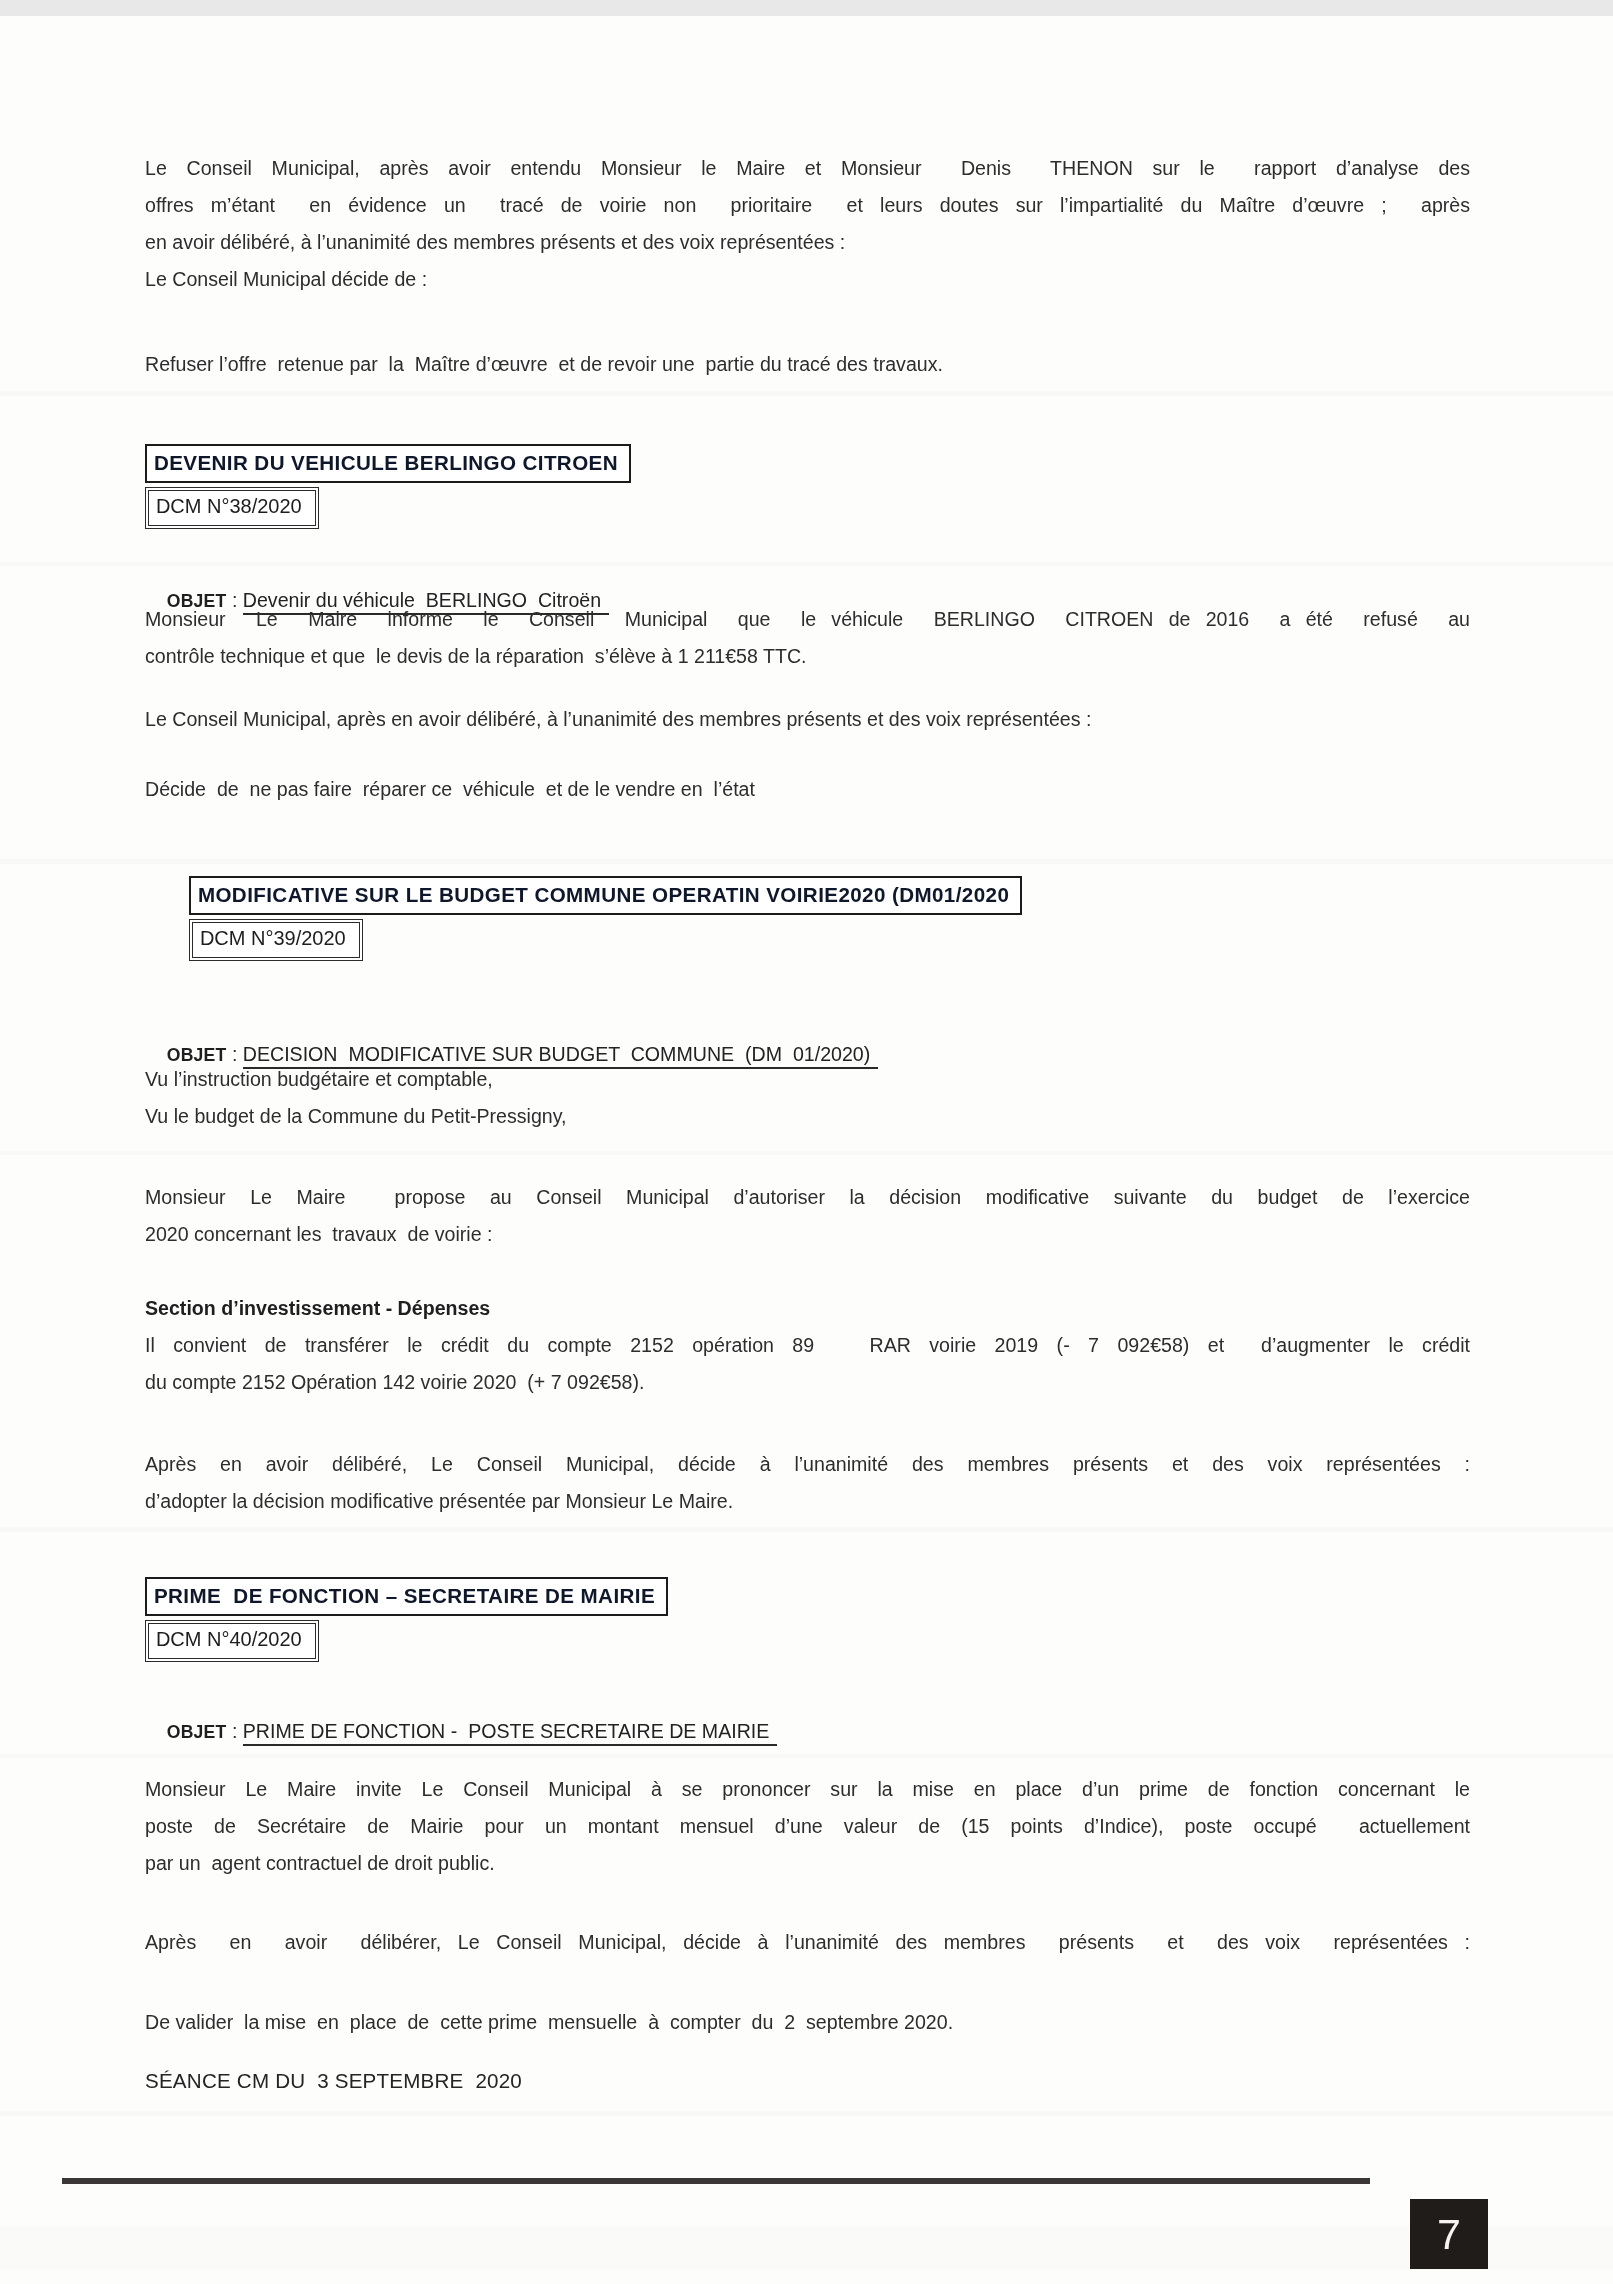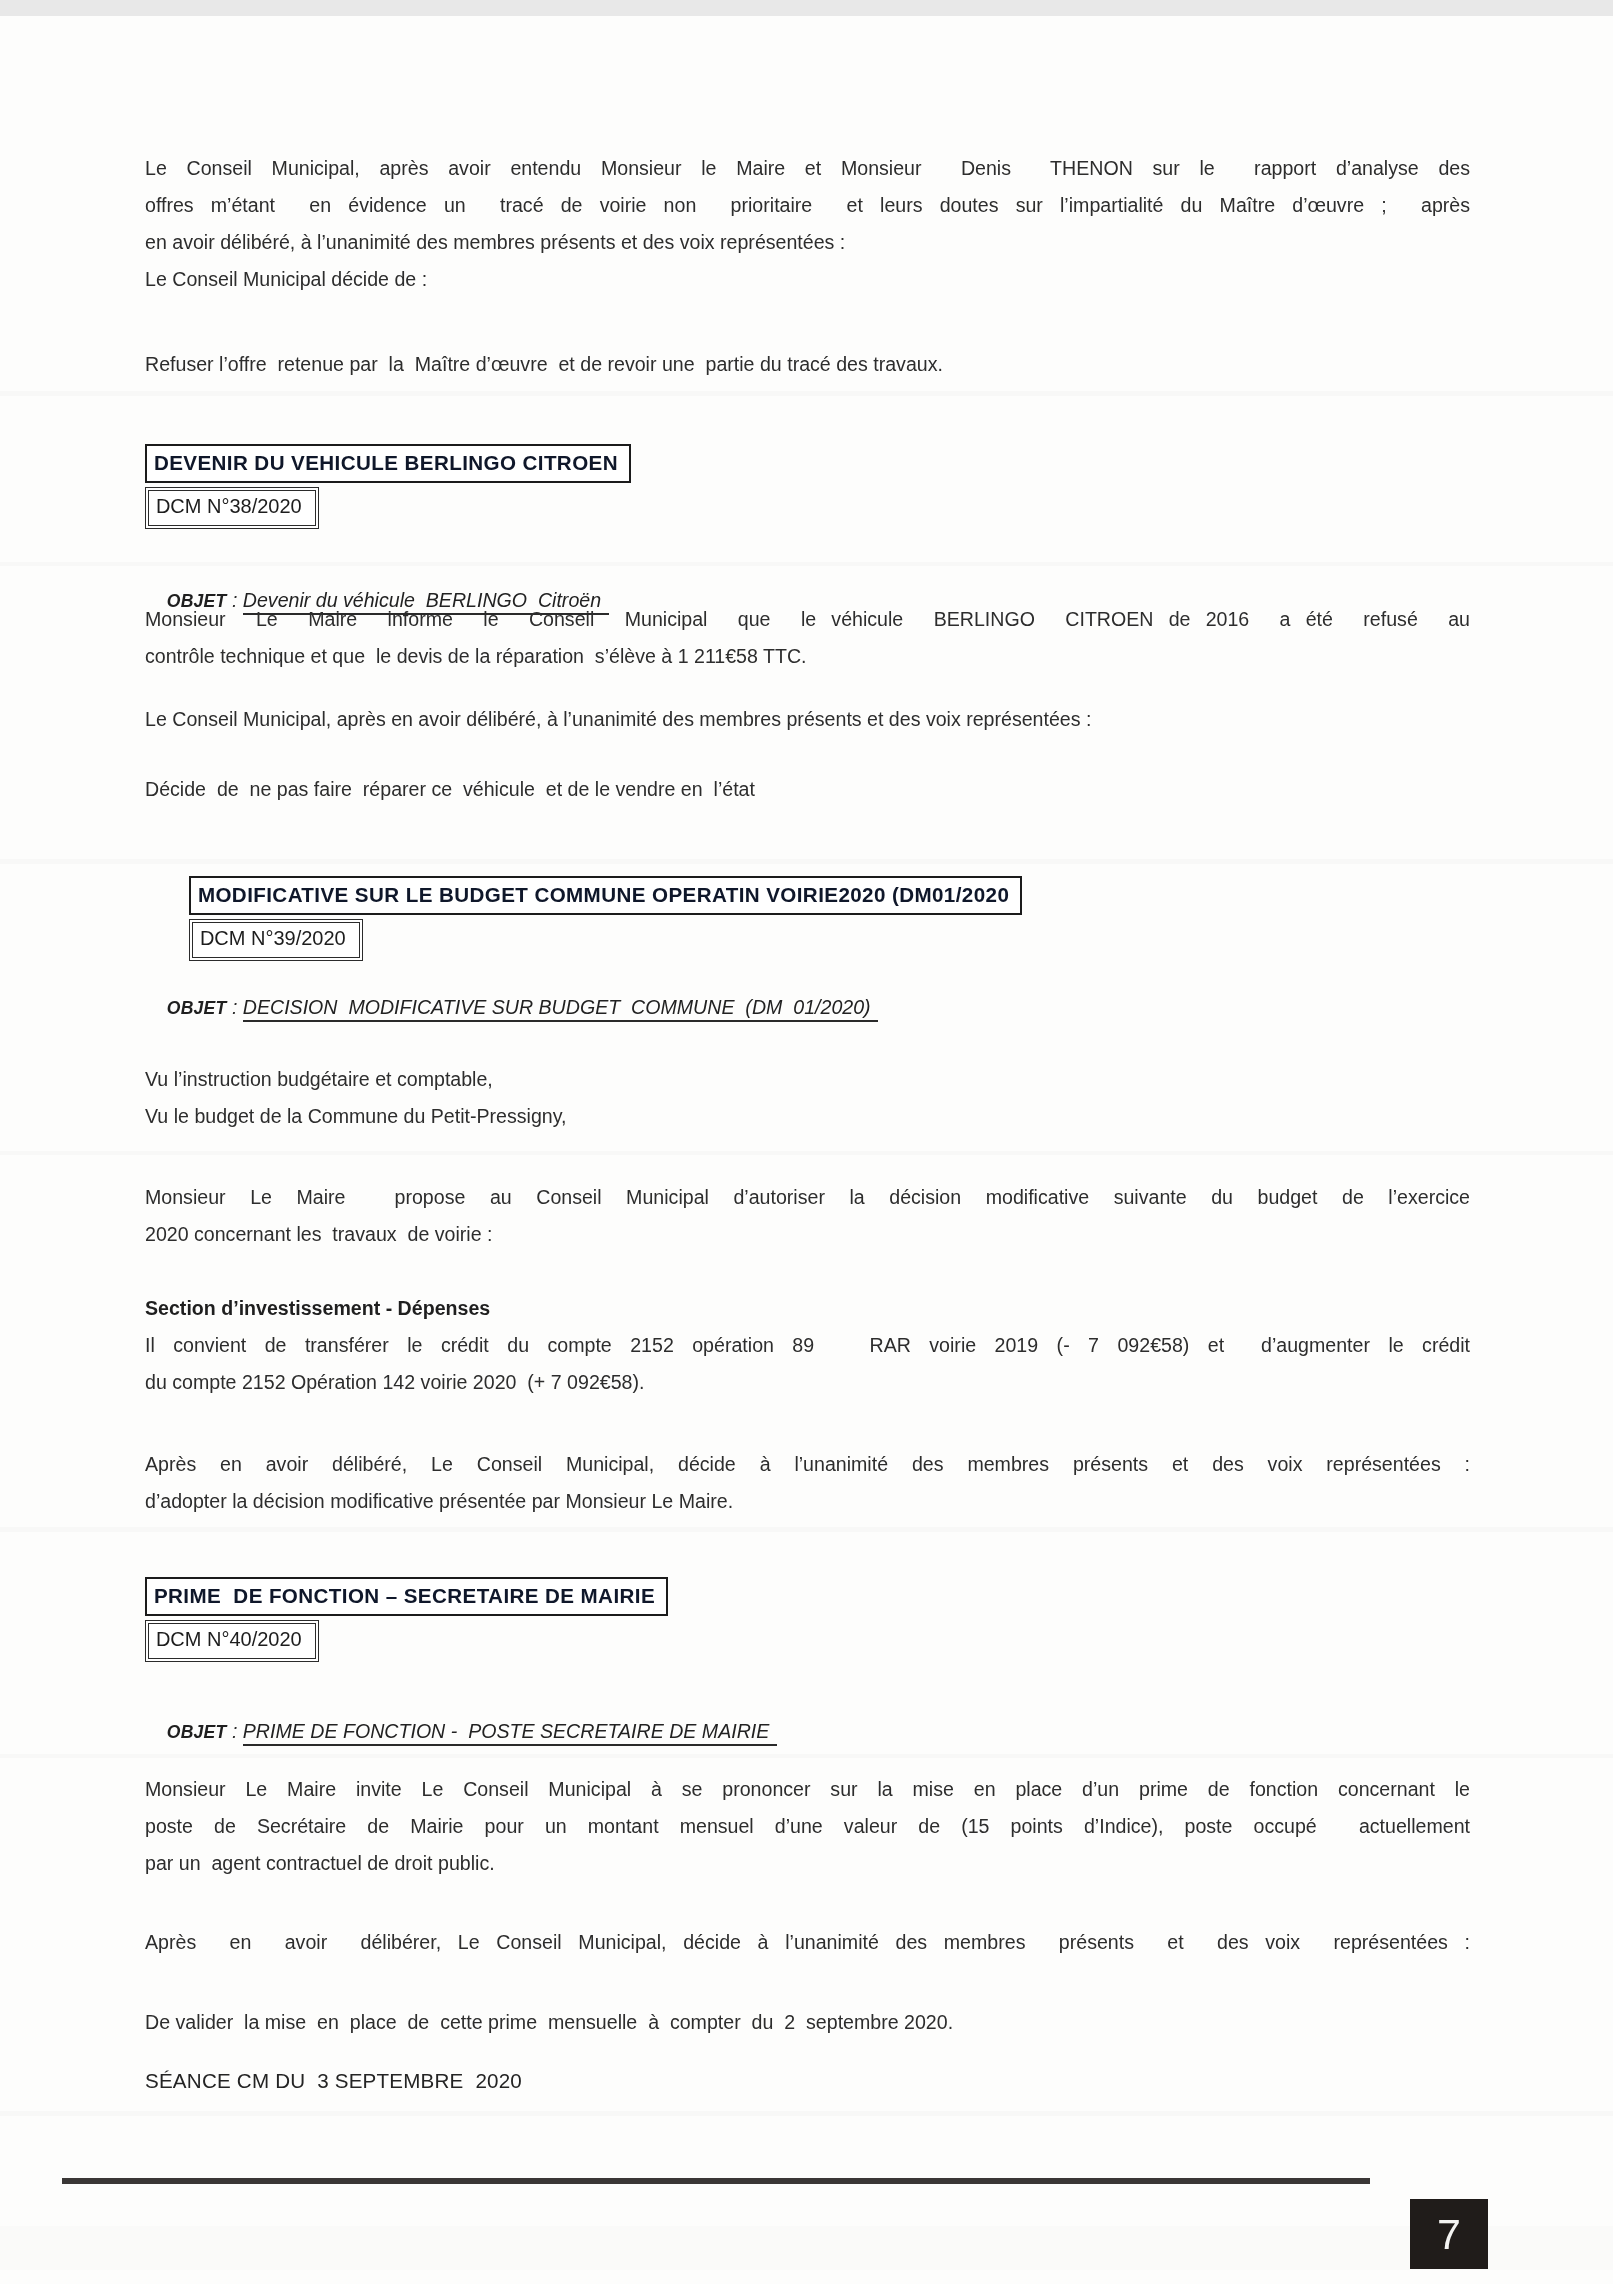--- a/index.html
+++ b/index.html
@@ -16,21 +16,21 @@
     display:inline-block;border:2px solid #1b1b1b;background:#fff;
     padding:4.9px 10.8px 5.9px 6.9px;font-weight:bold;font-size:20.6px;
     letter-spacing:0.4px;color:#0f172a;white-space:pre;
   }
   .dcm-outer{display:inline-block;border:1px solid #2b2b2b;padding:2px;background:#fff;margin-top:3.9px;}
   .dcm-inner{
     display:inline-block;border:1px solid #2b2b2b;background:#fff;
     padding:2px 13.7px 4.9px 6.9px;font-size:20px;line-height:27.4px;white-space:pre;
     font-feature-settings:"onum" 1;color:#1d1d1d;
   }
-  .objet{font-size:19.6px;line-height:37px;white-space:pre;font-style:italic;}
+  .objet{font-size:19.6px;line-height:37px;white-space:pre;}
   .objet-label{font-weight:bold;font-size:17.6px;letter-spacing:0.2px;color:#1f1f1f;}
   .objet-value{border-bottom:2px solid #2a2a2a;padding-bottom:2px;padding-right:7.8px;color:#222;}
   .subheading{font-weight:bold;font-size:19.6px;line-height:37px;color:#1f1f1f;}
   .seance{font-size:20.6px;line-height:37px;letter-spacing:0.2px;white-space:pre;color:#242424;}
   .rule{position:absolute;left:62px;top:2162px;width:1308px;height:5.9px;background:#3a3736;}
   .pagenum{
     position:absolute;left:1410px;top:2183px;width:78px;height:70px;
     background:#201c1a;color:#f4f4f2;display:flex;align-items:center;justify-content:center;
     font-size:43px;
   }
@@ -79,21 +79,21 @@
 
   <div class="abs para ln" style="top:755px;">Décide  de  ne pas faire  réparer ce  véhicule  et de le vendre en  l’état</div>
 
   <div class="abs" style="top:860px;padding-left:44px;">
     <span class="sec-title">MODIFICATIVE SUR LE BUDGET COMMUNE OPERATIN VOIRIE2020 (DM01/2020</span>
     <div>
       <span class="dcm-outer"><span class="dcm-inner">DCM N°39/2020</span></span>
     </div>
   </div>
 
-  <div class="abs objet" style="top:936px;">
+  <div class="abs objet" style="top:983px;">
     <span class="objet-label">OBJET</span><span> : </span><span class="objet-value">DECISION  MODIFICATIVE SUR BUDGET  COMMUNE  (DM  01/2020)</span>
   </div>
 
   <div class="abs para" style="top:1045px;">
       <div class="ln">Vu l’instruction budgétaire et comptable,</div>
       <div class="ln">Vu le budget de la Commune du Petit-Pressigny,</div>
     </div>
 
   <div class="abs para" style="top:1163px;">
       <div class="ln jst">Monsieur Le Maire  propose au Conseil Municipal d’autoriser la décision modificative suivante du budget de l’exercice</div>

